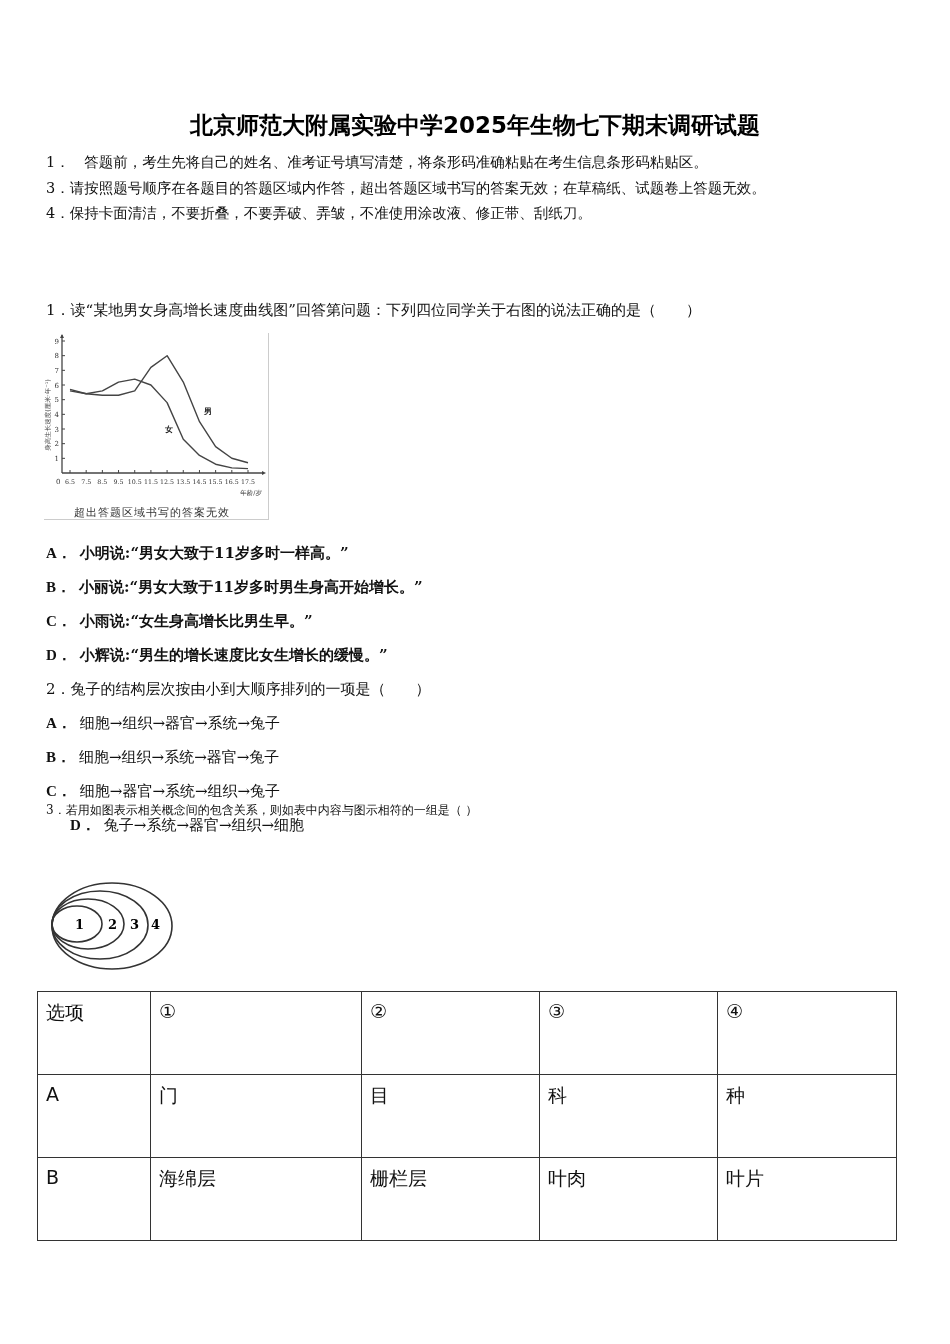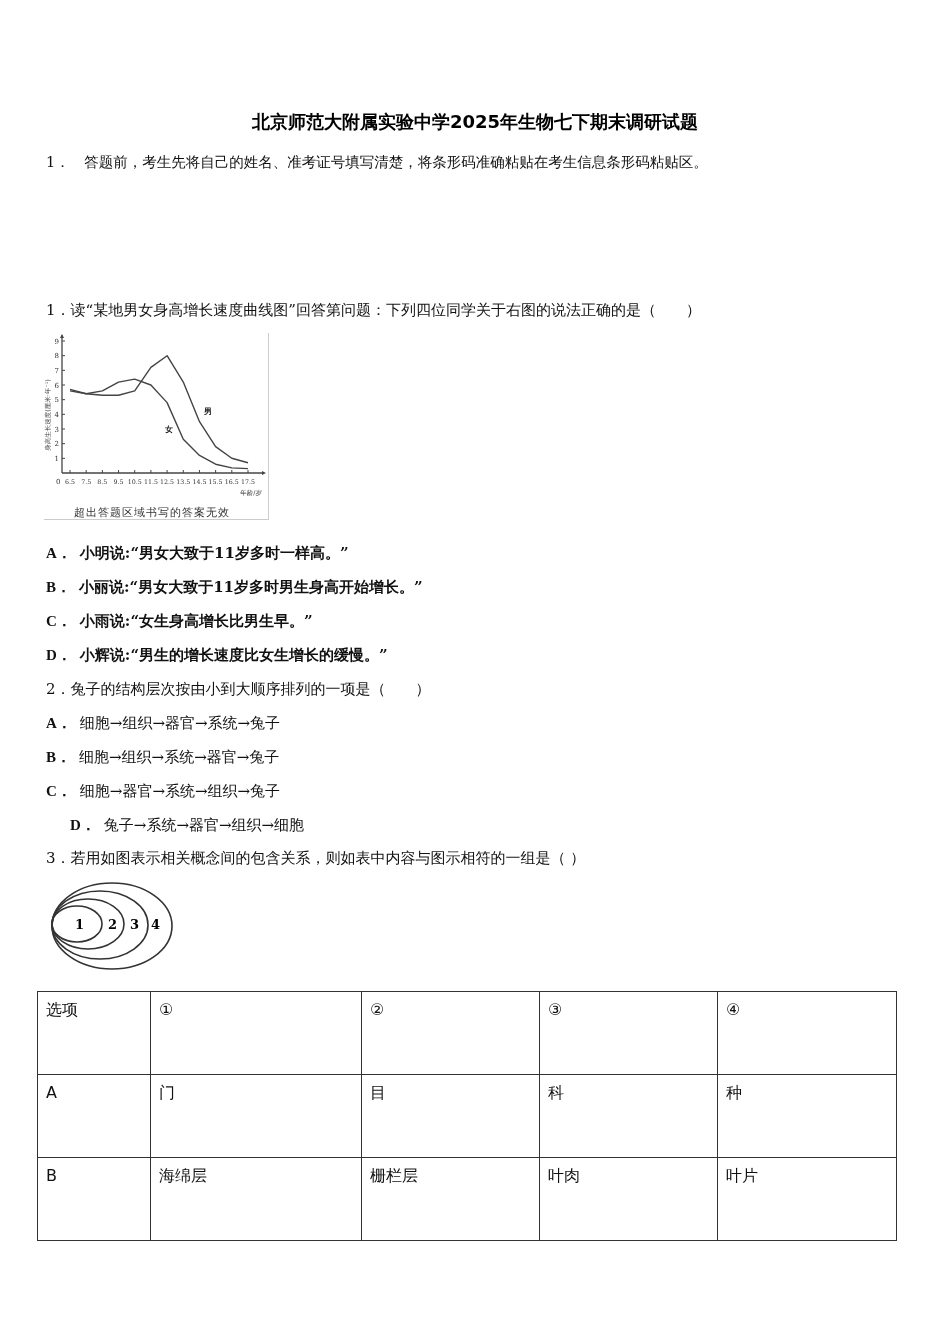--- a/index.html
+++ b/index.html
@@ -4,55 +4,57 @@
 <style>
   html, body { margin: 0; padding: 0; background: #ffffff; }
   body {
     width: 950px; height: 1344px; position: relative; overflow: hidden;
     font-family: "DejaVu Serif", "Liberation Serif", serif;
     color: #111;
   }
   .title {
     position: absolute; left: 0; width: 950px; top: 110px;
     text-align: center; font-family: "DejaVu Sans", "Liberation Sans", sans-serif;
-    font-weight: bold; font-size: 18px; letter-spacing: 0px; color: #000;
+    font-weight: bold; font-size: 23px; letter-spacing: 0px; color: #000;
   }
   .notice { position: absolute; left: 46px; top: 150px; font-size: 14.5px; line-height: 25.5px; }
   .notice div { white-space: nowrap; }
   .q { position: absolute; left: 46px; font-size: 15px; white-space: nowrap; }
   .opt { position: absolute; left: 46px; font-size: 15px; white-space: nowrap; }
   .opt .lbl { font-weight: bold; font-family: "Liberation Serif", serif; margin-right: 8px; }
   .opt .txt { font-weight: bold; }
   .q1-opts .txt { font-weight: 600; }
   .chart-wrap {
     position: absolute; left: 44px; top: 333px; width: 224px; height: 186px;
     border-right: 1px solid #ccc; border-bottom: 1px solid #ccc;
   }
   .chart-caption {
     position: absolute; left: 74px; top: 505px; font-size: 11px; color: #333;
     font-family: "DejaVu Sans", sans-serif; letter-spacing: 1px;
   }
   .venn { position: absolute; left: 50px; top: 880px; width: 125px; height: 92px; }
   table.q3 {
     position: absolute; left: 37px; top: 991px;
-    border-collapse: collapse; font-size: 16px;
+    border-collapse: collapse; font-size: 19px;
     font-family: "DejaVu Sans", "Liberation Sans", sans-serif;
   }
   table.q3 td {
     border: 1.5px solid #333; vertical-align: top; padding: 8px 8px;
     height: 66px;
   }
 </style>
 </head>
 <body>
 
 <div class="title">北京师范大附属实验中学2025年生物七下期末调研试题</div>
 
 <div class="notice">
   <div>1．　答题前，考生先将自己的姓名、准考证号填写清楚，将条形码准确粘贴在考生信息条形码粘贴区。</div>
+  <div>3．请按照题号顺序在各题目的答题区域内作答，超出答题区域书写的答案无效；在草稿纸、试题卷上答题无效。</div>
+  <div>4．保持卡面清洁，不要折叠，不要弄破、弄皱，不准使用涂改液、修正带、刮纸刀。</div>
 </div>
 
 <div class="q" style="top:301px;">1．读“某地男女身高增长速度曲线图”回答第问题：下列四位同学关于右图的说法正确的是（　　）</div>
 
 <div class="chart-wrap">
   <svg id="chart-svg" width="224" height="186" viewBox="0 0 224 186">
       <line x1="18" y1="140" x2="218" y2="140" stroke="#444" stroke-width="1.3"></line>
       <polygon points="218,138 222,140 218,142" fill="#444"></polygon>
       <line x1="18" y1="140" x2="18" y2="2" stroke="#444" stroke-width="1.3"></line>
       <polygon points="16,5 18,1 20,5" fill="#444"></polygon>
@@ -131,21 +133,21 @@
 <div class="opt" style="top:748px;">
   <span class="lbl">B．</span><span>细胞→组织→系统→器官→兔子</span>
 </div>
 <div class="opt" style="top:782px;">
   <span class="lbl">C．</span><span>细胞→器官→系统→组织→兔子</span>
 </div>
 <div class="opt" style="top:816px;margin-left:24px;">
   <span class="lbl">D．</span><span>兔子→系统→器官→组织→细胞</span>
 </div>
 
-<div class="q" style="top:849px; font-size:15px;">3．若用如图表示相关概念间的包含关系，则如表中内容与图示相符的一组是（ ）</div>
+<div class="q" style="top:802px; font-size:12px;">3．若用如图表示相关概念间的包含关系，则如表中内容与图示相符的一组是（ ）</div>
 
 <svg class="venn" viewBox="0 0 125 92">
   <ellipse cx="62" cy="46" rx="60" ry="43" fill="none" stroke="#333" stroke-width="1.6"></ellipse>
   <ellipse cx="50" cy="45" rx="48" ry="34" fill="none" stroke="#333" stroke-width="1.6"></ellipse>
   <ellipse cx="38" cy="44" rx="36" ry="25" fill="none" stroke="#333" stroke-width="1.6"></ellipse>
   <ellipse cx="27" cy="44" rx="25" ry="18" fill="none" stroke="#333" stroke-width="1.6"></ellipse>
   <text x="25" y="49" font-size="13" font-weight="bold" font-family="DejaVu Serif, serif">1</text>
   <text x="58" y="49" font-size="13" font-weight="bold" font-family="DejaVu Serif, serif">2</text>
   <text x="80" y="49" font-size="13" font-weight="bold" font-family="DejaVu Serif, serif">3</text>
   <text x="101" y="49" font-size="13" font-weight="bold" font-family="DejaVu Serif, serif">4</text>

